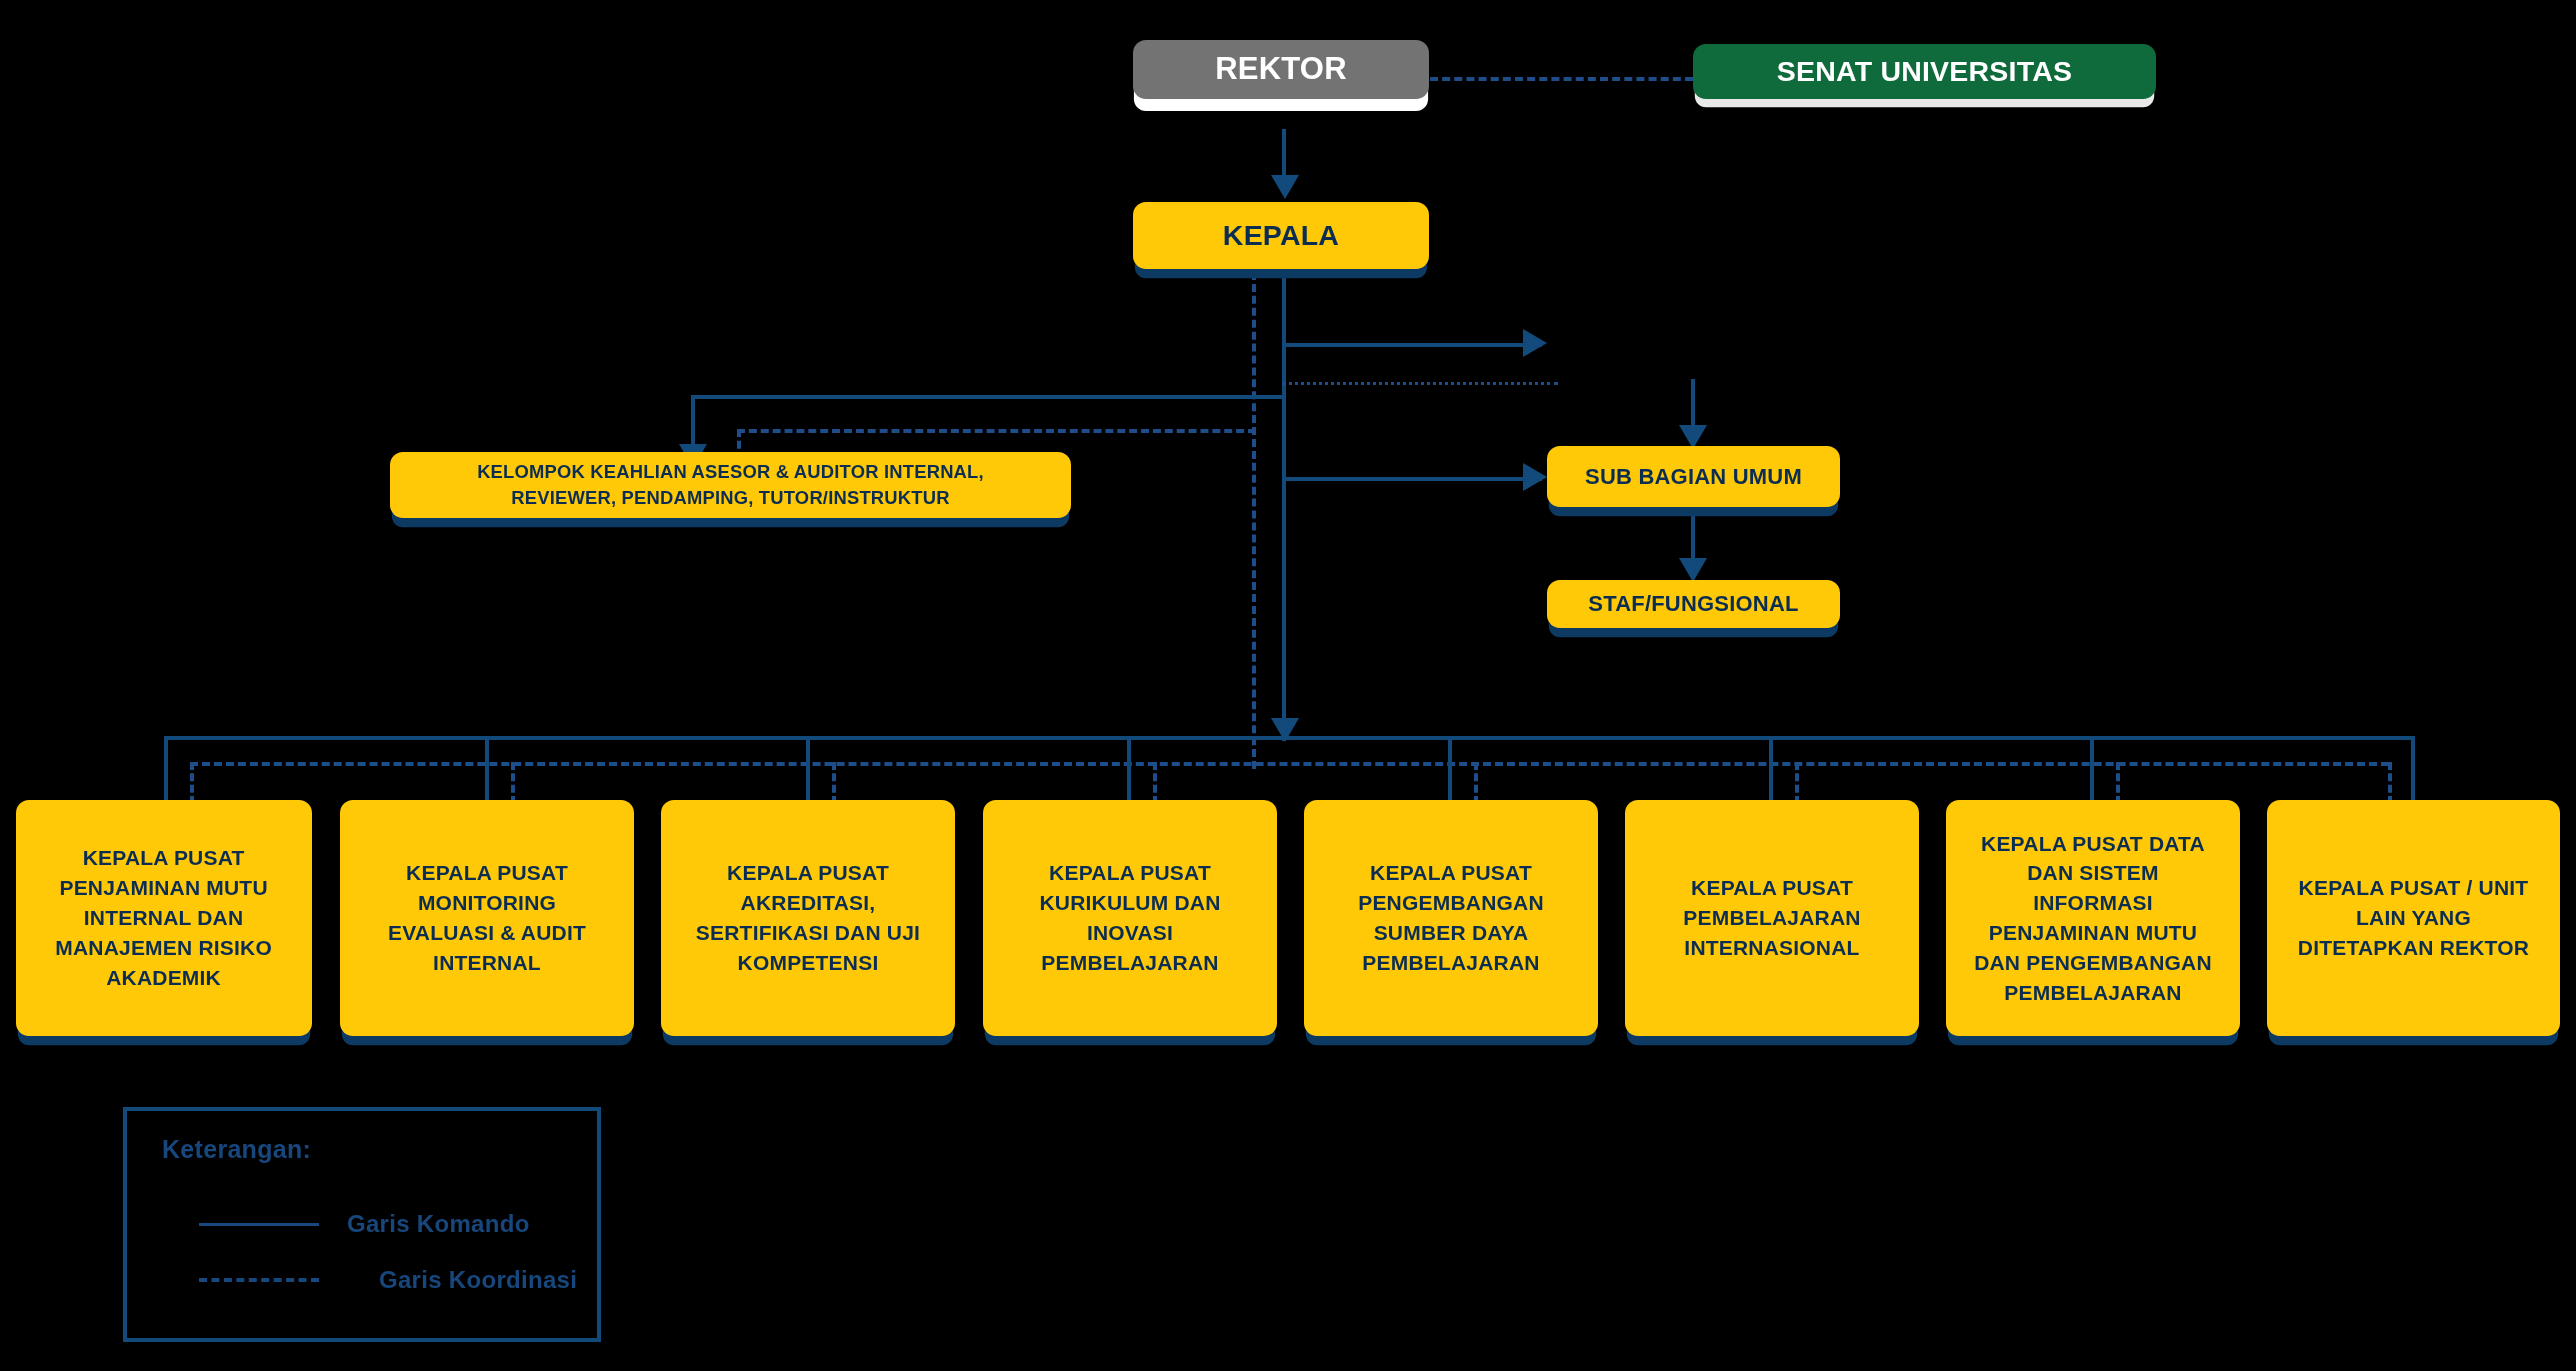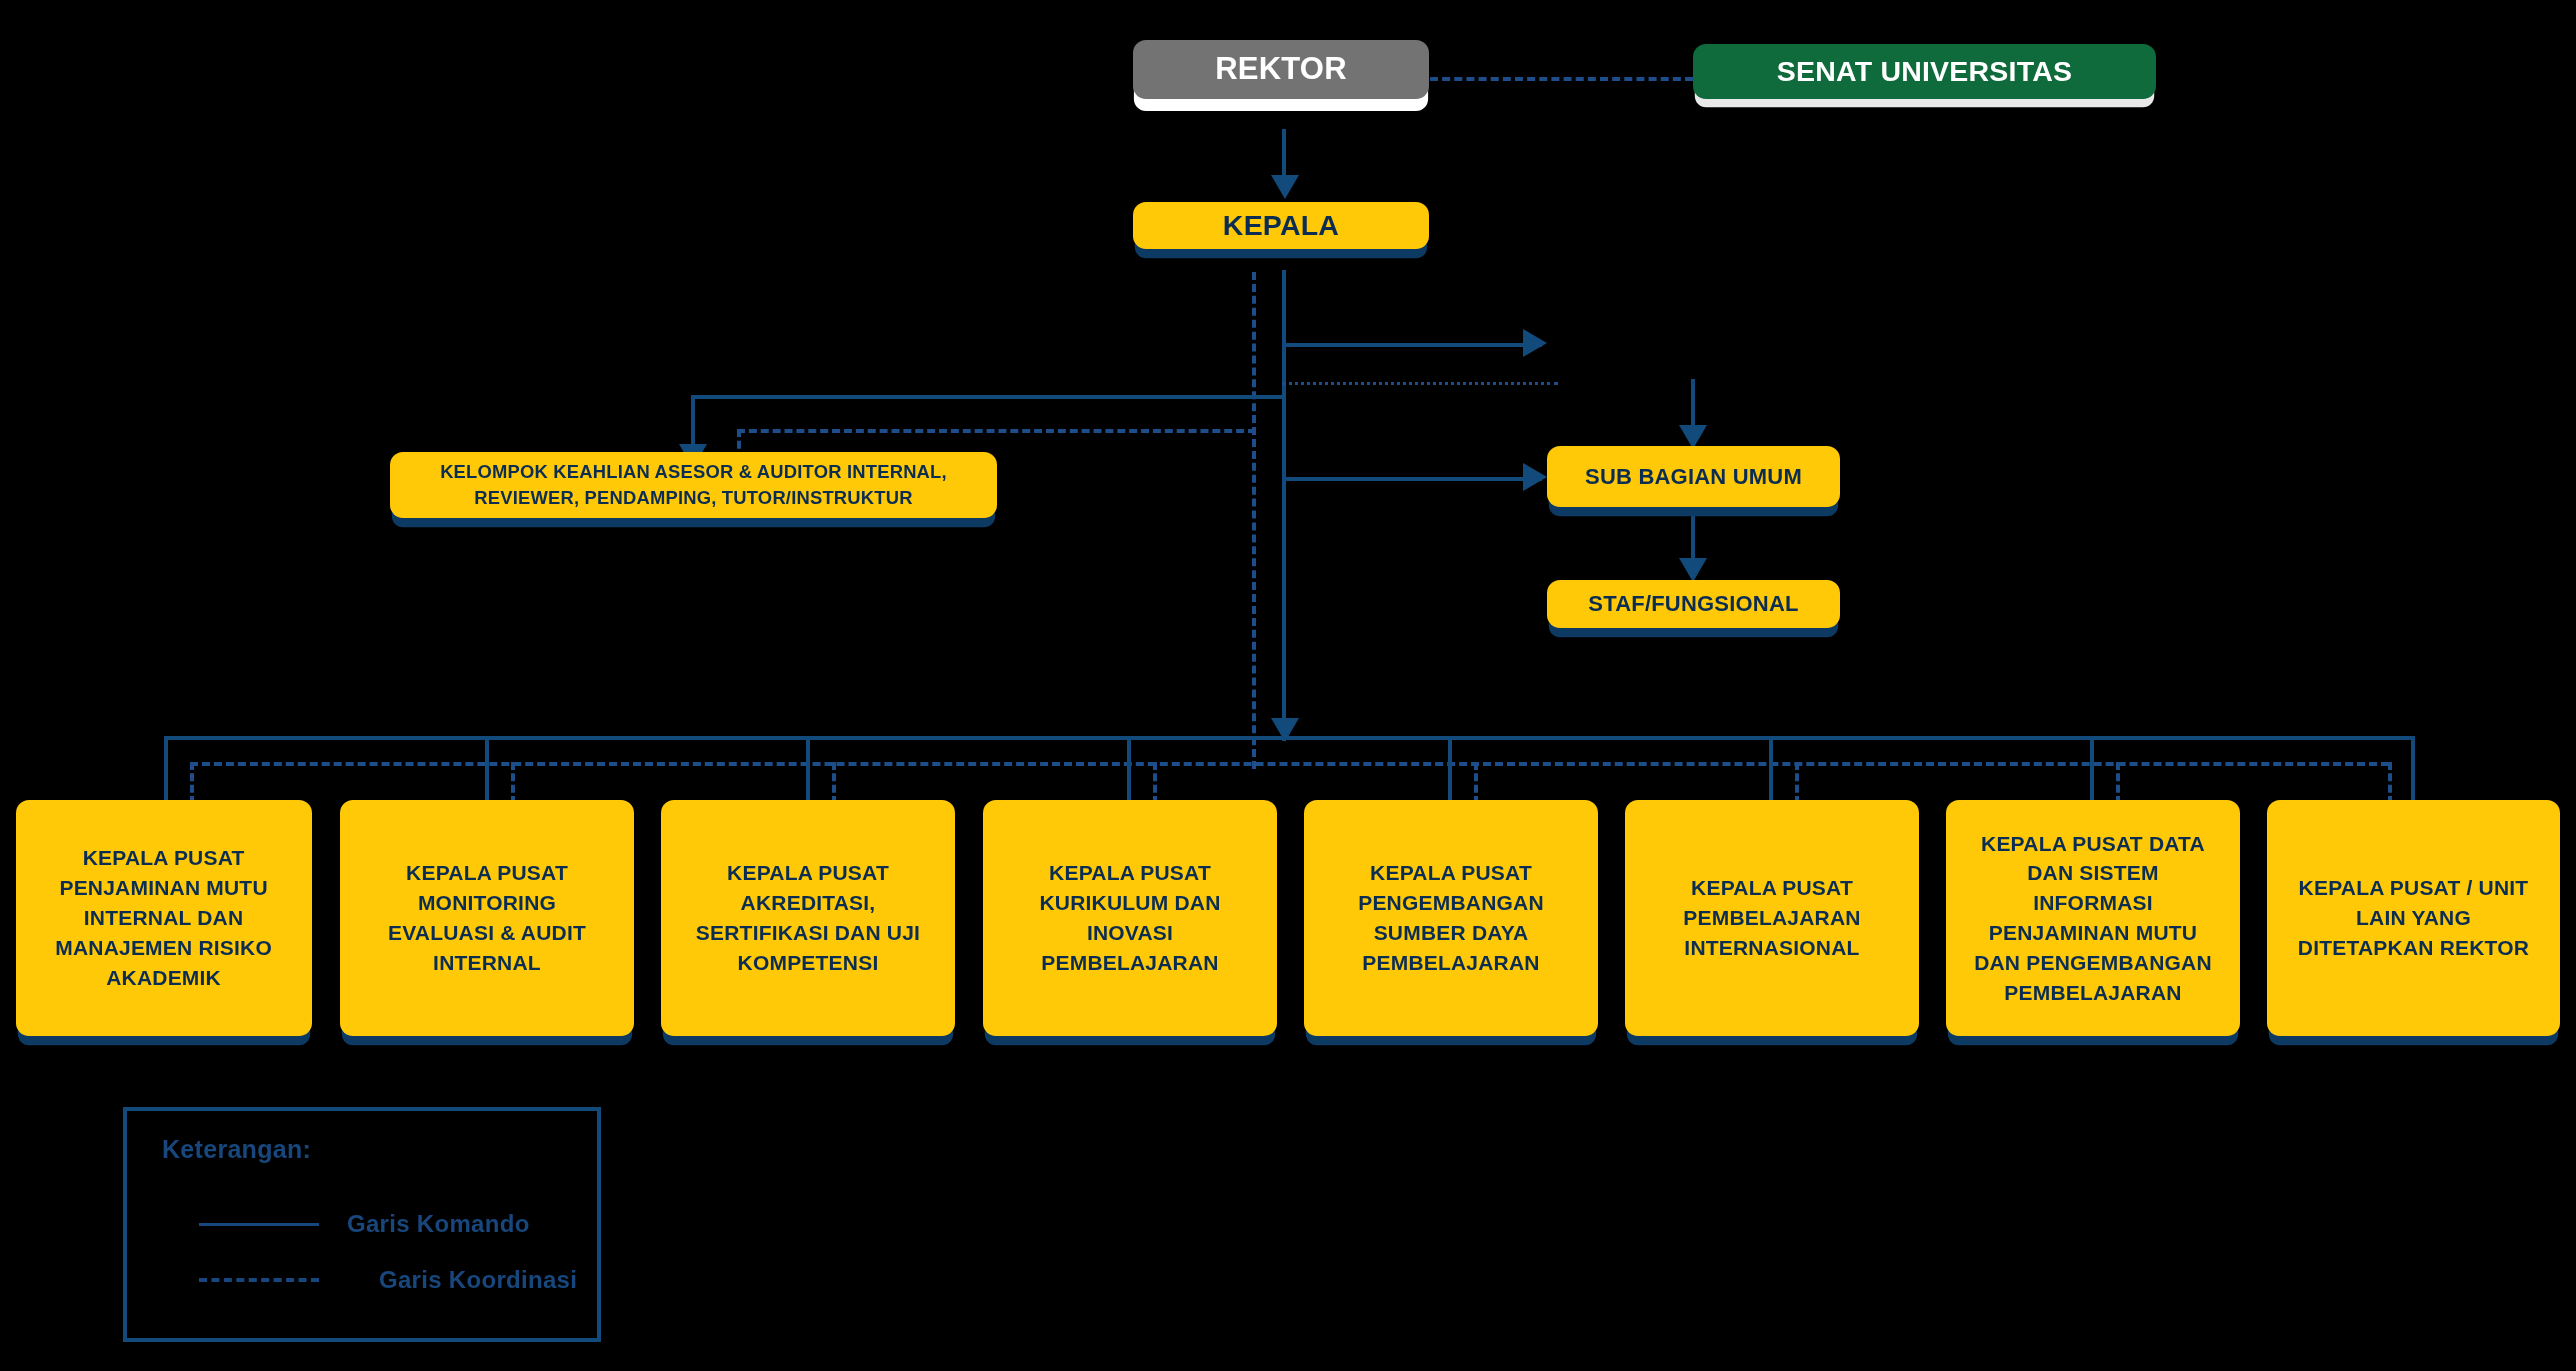--- a/index.html
+++ b/index.html
@@ -97,21 +97,21 @@
 
   <div class="ln h-dash" style="left:1430px; top:77px; width:263px;"></div>
 
   <div class="box box-green" style="left:1693px; top:44px; width:463px; height:55px; font-size:28.5px;">
     <span class="lbl">SENAT UNIVERSITAS</span>
   </div>
 
   <div class="ln v-solid" style="left:1282px; top:129px; height:53px;"></div>
   <div class="arw arw-down" style="left:1271px; top:175px;"></div>
 
-  <div class="box box-yellow" style="left:1133px; top:202px; width:296px; height:47px; font-size:28.5px;">
+  <div class="box box-yellow" style="left:1133px; top:202px; width:296px; height:67px; font-size:28.5px;">
     <span class="lbl">KEPALA</span>
   </div>
 
   <div class="ln v-solid" style="left:1282px; top:270px; height:471px;"></div>
 
   <div class="ln v-dash" style="left:1252px; top:272px; height:497px;"></div>
   <div class="arw arw-down" style="left:1271px; top:718px;"></div>
 
   <div class="ln h-solid" style="left:1282px; top:343px; width:260px;"></div>
   <div class="arw arw-right" style="left:1523px; top:329px;"></div>
@@ -136,21 +136,21 @@
     <span class="lbl">STAF/FUNGSIONAL</span>
   </div>
 
   <div class="ln h-solid" style="left:691px; top:395px; width:594px;"></div>
   <div class="ln v-solid" style="left:691px; top:395px; height:57px;"></div>
   <div class="arw arw-down" style="left:679px; top:444px;"></div>
 
   <div class="ln h-dash" style="left:737px; top:429px; width:519px;"></div>
   <div class="ln v-dash" style="left:737px; top:429px; height:55px;"></div>
 
-  <div class="box box-yellow" style="left:390px; top:452px; width:607px; height:66px; font-size:18.4px;">
+  <div class="box box-yellow" style="left:390px; top:452px; width:681px; height:66px; font-size:18.4px;">
     <span class="lbl">KELOMPOK KEAHLIAN ASESOR &amp; AUDITOR INTERNAL,
 REVIEWER, PENDAMPING, TUTOR/INSTRUKTUR</span>
   </div>
 
   <div class="ln h-solid" style="left:164px; top:736px; width:2248px;"></div>
 
   <div class="ln h-dash" style="left:190px; top:762px; width:2199px;"></div>
 
   <div class="ln v-solid" style="left:164px; top:736px; height:68px;"></div>
   <div class="ln v-solid" style="left:485px; top:736px; height:68px;"></div>

